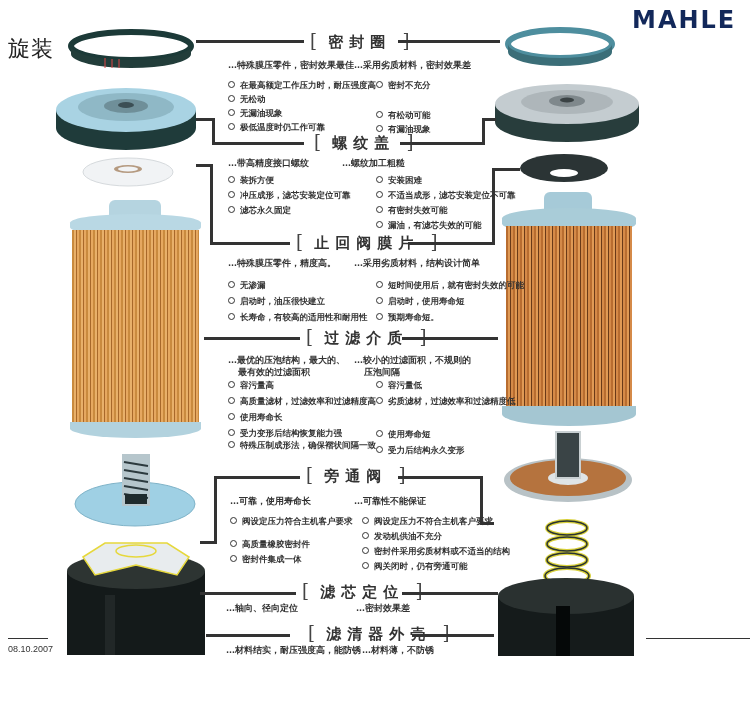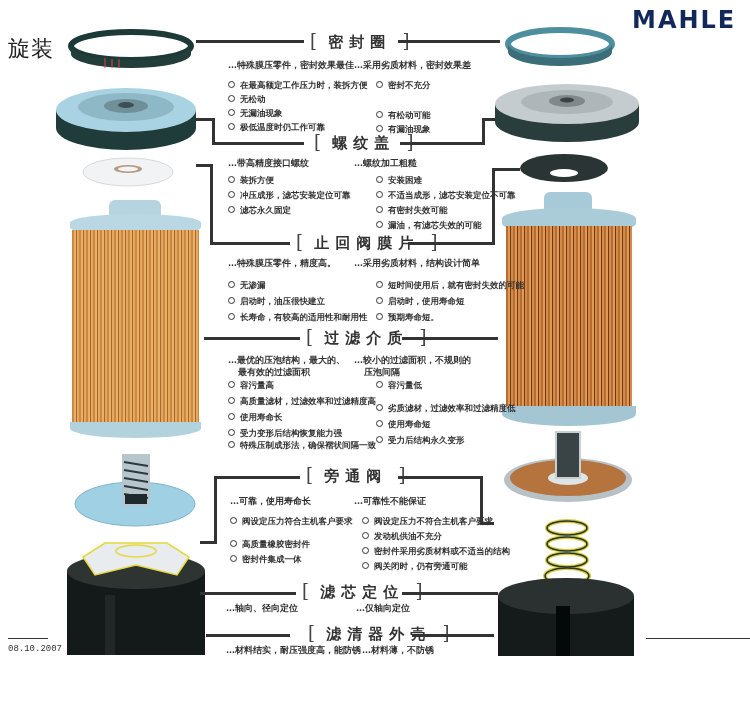--- a/index.html
+++ b/index.html
@@ -7,21 +7,21 @@
   .abs{position:absolute;}
   .title-left{left:8px;top:34px;font-size:22px;color:#222;font-family:"DejaVu Serif",serif;letter-spacing:1px;}
   .logo{left:632px;top:6px;font-family:"DejaVu Sans","Liberation Sans",sans-serif;font-weight:900;font-size:24px;color:#12285a;letter-spacing:2px;transform:scaleY(1.05);}
   .hdr{font-size:15px;font-weight:bold;color:#333;letter-spacing:6px;white-space:nowrap;}
   .hdr .br{font-weight:normal;font-size:18px;letter-spacing:0;color:#444;}
   .hline{height:3px;background:#333;}
   .vline{width:3px;background:#333;}
   .sub{font-size:9px;color:#333;white-space:nowrap;font-weight:bold;line-height:12px;}
   .bl{font-size:8.5px;color:#333;white-space:nowrap;line-height:11px;font-weight:bold;}
   .bl .dot{display:inline-block;width:5px;height:5px;border:1.5px solid #333;border-radius:50%;margin-right:5px;vertical-align:middle;position:relative;top:-1px;}
-  .foot-date{left:8px;top:644px;font-family:Liberation Mono, monospace;font-size:9px;color:#333;}
+  .foot-date{left:8px;top:644px;font-family:Liberation Sans, sans-serif;font-size:9px;color:#333;}
   .foot-line{height:1px;background:#333;}
   .filter{background:repeating-linear-gradient(90deg,#c98a3e 0 2px,#e8b06a 2px 4px,#a8682a 4px 5px,#e6a860 5px 7px);}
   .filterR{background:repeating-linear-gradient(90deg,#b86d30 0 2px,#e09a55 2px 4px,#6a3a18 4px 5px,#d58a48 5px 7px);}
 </style>
 </head>
 <body>
 
 <div class="abs title-left">旋装</div>
 <div class="abs logo">MAHLE</div>
 
@@ -122,40 +122,40 @@
     <rect x="60" y="30" width="14" height="50" fill="#050808"></rect>
   </svg>
 </div>
 
 <div class="abs hline" style="left:196px;top:40px;width:108px"></div>
 <div class="abs hdr" style="left:310px;top:30px"><span class="br">[</span> <span>密封圈</span> <span class="br">]</span></div>
 <div class="abs hline" style="left:398px;top:40px;width:102px"></div>
 <div class="abs sub" style="left:228px;top:59px">…特殊膜压零件，密封效果最佳</div>
 <div class="abs sub" style="left:354px;top:59px">…采用劣质材料，密封效果差</div>
 <div class="abs" style="left:228px;top:80px">
-  <div class="bl" style="margin-bottom:3px"><span class="dot"></span><span>在最高额定工作压力时，装拆方便</span></div>
+  <div class="bl" style="margin-bottom:3px"><span class="dot"></span><span>在最高额定工作压力时，耐压强度高</span></div>
   <div class="bl" style="margin-bottom:3px"><span class="dot"></span><span>无松动</span></div>
   <div class="bl" style="margin-bottom:3px"><span class="dot"></span><span>无漏油现象</span></div>
   <div class="bl"><span class="dot"></span><span>极低温度时仍工作可靠</span></div>
 </div>
 <div class="abs" style="left:376px;top:80px">
   <div class="bl" style="margin-bottom:19px"><span class="dot"></span><span>密封不充分</span></div>
   <div class="bl" style="margin-bottom:3px"><span class="dot"></span><span>有松动可能</span></div>
   <div class="bl"><span class="dot"></span><span>有漏油现象</span></div>
 </div>
 
 <div class="abs vline" style="left:212px;top:118px;height:26px"></div>
 <div class="abs hline" style="left:212px;top:142px;width:92px"></div>
 <div class="abs hdr" style="left:314px;top:131px"><span class="br">[</span> <span>螺纹盖</span> <span class="br">]</span></div>
 <div class="abs hline" style="left:400px;top:142px;width:84px"></div>
 <div class="abs vline" style="left:482px;top:118px;height:27px"></div>
 <div class="abs hline" style="left:482px;top:118px;width:14px"></div>
 <div class="abs hline" style="left:196px;top:118px;width:16px"></div>
 <div class="abs sub" style="left:228px;top:157px">…带高精度接口螺纹</div>
-<div class="abs sub" style="left:354px;top:157px">…螺纹加工粗糙</div>
+<div class="abs sub" style="left:342px;top:157px">…螺纹加工粗糙</div>
 <div class="abs" style="left:228px;top:175px">
   <div class="bl" style="margin-bottom:4px"><span class="dot"></span><span>装拆方便</span></div>
   <div class="bl" style="margin-bottom:4px"><span class="dot"></span><span>冲压成形，滤芯安装定位可靠</span></div>
   <div class="bl"><span class="dot"></span><span>滤芯永久固定</span></div>
 </div>
 <div class="abs" style="left:376px;top:175px">
   <div class="bl" style="margin-bottom:4px"><span class="dot"></span><span>安装困难</span></div>
   <div class="bl" style="margin-bottom:4px"><span class="dot"></span><span>不适当成形，滤芯安装定位不可靠</span></div>
   <div class="bl" style="margin-bottom:4px"><span class="dot"></span><span>有密封失效可能</span></div>
   <div class="bl"><span class="dot"></span><span>漏油，有滤芯失效的可能</span></div>
@@ -193,22 +193,22 @@
   <div style="padding-left:10px">压泡间隔</div>
 </div>
 <div class="abs" style="left:228px;top:380px">
   <div class="bl" style="margin-bottom:5px"><span class="dot"></span><span>容污量高</span></div>
   <div class="bl" style="margin-bottom:5px"><span class="dot"></span><span>高质量滤材，过滤效率和过滤精度高</span></div>
   <div class="bl" style="margin-bottom:5px"><span class="dot"></span><span>使用寿命长</span></div>
   <div class="bl" style="margin-bottom:1px"><span class="dot"></span><span>受力变形后结构恢复能力强</span></div>
   <div class="bl"><span class="dot"></span><span>特殊压制成形法，确保褶状间隔一致</span></div>
 </div>
 <div class="abs" style="left:376px;top:380px">
-  <div class="bl" style="margin-bottom:12px"><span class="dot"></span><span>容污量低</span></div>
-  <div class="bl" style="margin-bottom:5px"><span class="dot"></span><span>劣质滤材，过滤效率和过滤精度低</span></div>
+  <div class="bl" style="margin-bottom:5px"><span class="dot"></span><span>容污量低</span></div>
+  <div class="bl" style="margin-bottom:22px"><span class="dot"></span><span>劣质滤材，过滤效率和过滤精度低</span></div>
   <div class="bl" style="margin-bottom:5px"><span class="dot"></span><span>使用寿命短</span></div>
   <div class="bl"><span class="dot"></span><span>受力后结构永久变形</span></div>
 </div>
 
 <div class="abs vline" style="left:214px;top:476px;height:68px"></div>
 <div class="abs hline" style="left:214px;top:476px;width:86px"></div>
 <div class="abs hline" style="left:200px;top:541px;width:16px"></div>
 <div class="abs hdr" style="left:306px;top:464px"><span class="br">[</span> <span>旁通阀</span> <span class="br">]</span></div>
 <div class="abs hline" style="left:398px;top:476px;width:84px"></div>
 <div class="abs vline" style="left:480px;top:476px;height:48px"></div>
@@ -224,21 +224,21 @@
   <div class="bl" style="margin-bottom:4px"><span class="dot"></span><span>阀设定压力不符合主机客户要求</span></div>
   <div class="bl" style="margin-bottom:4px"><span class="dot"></span><span>发动机供油不充分</span></div>
   <div class="bl" style="margin-bottom:4px"><span class="dot"></span><span>密封件采用劣质材料或不适当的结构</span></div>
   <div class="bl"><span class="dot"></span><span>阀关闭时，仍有旁通可能</span></div>
 </div>
 
 <div class="abs hline" style="left:200px;top:592px;width:96px"></div>
 <div class="abs hdr" style="left:302px;top:580px"><span class="br">[</span> <span>滤芯定位</span> <span class="br">]</span></div>
 <div class="abs hline" style="left:402px;top:592px;width:96px"></div>
 <div class="abs sub" style="left:226px;top:602px">…轴向、径向定位</div>
-<div class="abs sub" style="left:356px;top:602px">…仅轴向定位</div>
+<div class="abs sub" style="left:356px;top:602px">…密封效果差</div>
 
 <div class="abs hline" style="left:206px;top:634px;width:84px"></div>
 <div class="abs hdr" style="left:308px;top:622px"><span class="br">[</span> <span>滤清器外壳</span> <span class="br">]</span></div>
 <div class="abs hline" style="left:412px;top:634px;width:82px"></div>
 <div class="abs sub" style="left:226px;top:644px">…材料结实，耐压强度高，能防锈</div>
 <div class="abs sub" style="left:362px;top:644px">…材料薄，不防锈</div>
 
 <div class="abs foot-line" style="left:8px;top:638px;width:40px"></div>
 <div class="abs foot-date">08.10.2007</div>
 <div class="abs foot-line" style="left:646px;top:638px;width:104px"></div>

